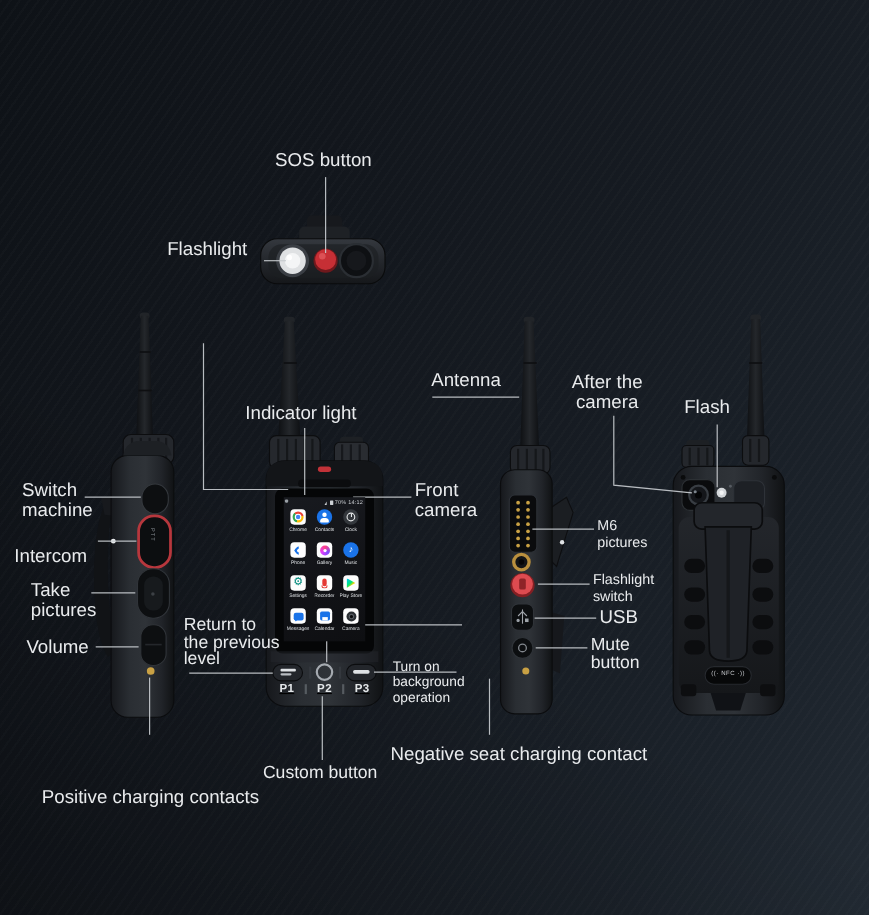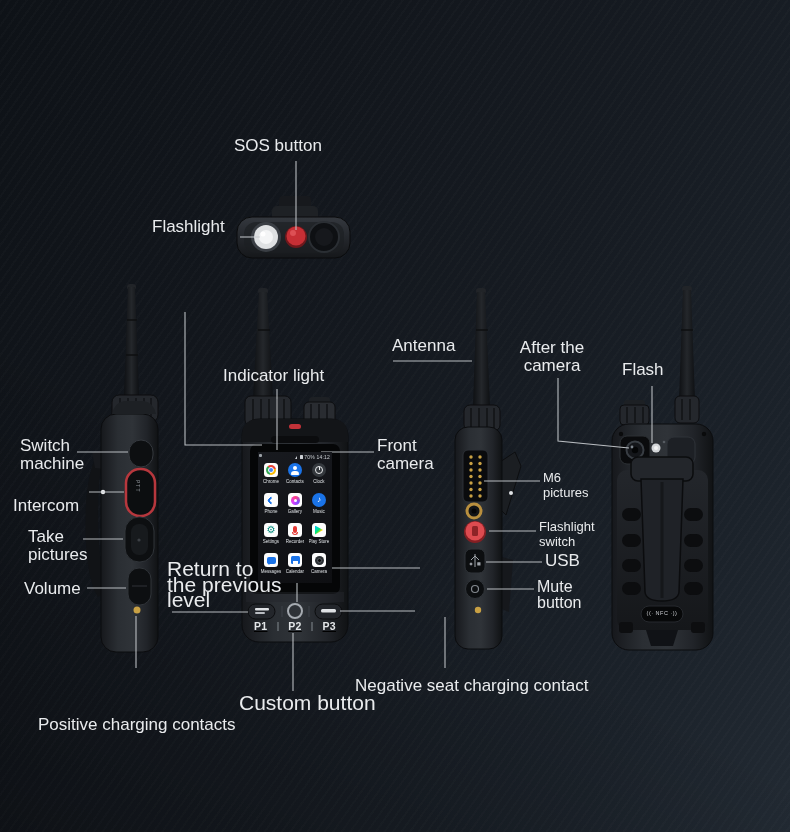--- a/index.html
+++ b/index.html
@@ -11,21 +11,21 @@
       linear-gradient(118deg,#0e1217 0%,#12161c 30%,#161b22 58%,#1b222a 82%,#222a33 100%);
   }
   #stage::after{
     content:"";position:absolute;inset:0;
     background:linear-gradient(30deg, rgba(0,0,0,0.25) 0%, rgba(0,0,0,0) 40%);
     pointer-events:none;
   }
   svg.art{position:absolute;left:0;top:0;z-index:2;}
   .lbl{position:absolute;z-index:5;color:#e9ebed;font-size:17px;line-height:18px;white-space:nowrap;font-weight:400;}
   .lbl.center{text-align:center;}
-  .lbl.sm{font-size:21px;line-height:15.5px;}
+  .lbl.sm{font-size:16px;line-height:15.5px;}
   .lbl.xs{font-size:13px;line-height:14.5px;}
   .lbl.xxs{font-size:12.5px;line-height:14px;}
   
   .screen{position:absolute;left:258px;top:452px;width:74px;height:131px;z-index:4;
     background:linear-gradient(160deg,#181a1f 0%,#121317 55%,#0e0f12 100%);overflow:hidden;}
   .statusbar{position:absolute;top:1px;left:2px;right:2px;height:8px;display:flex;align-items:center;justify-content:flex-end;
     color:#cdd1d5;font-size:5px;letter-spacing:0.2px;}
   .statusdot{position:absolute;left:1px;top:2px;width:3px;height:3px;background:#9aa0a6;border-radius:1px;}
   .sigtri{width:0;height:0;border-left:2.5px solid transparent;border-bottom:3.5px solid #cdd1d5;margin-right:1.5px;}
   .batt{width:3px;height:4.5px;background:#cdd1d5;border-radius:0.5px;margin:0 1.5px 0 1px;}
@@ -379,21 +379,21 @@
     <span class="pkey">P1</span>
     <span class="pdiv"></span>
     <span class="pkey">P2</span>
     <span class="pdiv"></span>
     <span class="pkey">P3</span>
   </div>
 
   <div class="tinytext ptt-v">PTT</div>
   <div class="tinytext nfc">((· NFC ·))</div>
 
-  <div class="lbl" style="left:234px;top:137px">SOS button</div>
+  <div class="lbl" style="left:250px;top:137px">SOS button</div>
   <div class="lbl" style="left:152px;top:218px">Flashlight</div>
   <div class="lbl" style="left:223px;top:367px">Indicator light</div>
   <div class="lbl" style="left:392px;top:337px">Antenna</div>
   <div class="lbl center" style="left:512px;top:339px;width:80px">
     <div>After the</div>
     <div>camera</div>
   </div>
   <div class="lbl" style="left:622px;top:361px">Flash</div>
   <div class="lbl" style="left:20px;top:437px">
     <div>Switch</div>
@@ -420,17 +420,22 @@
   <div class="lbl" style="left:537px;top:579px;font-size:16px;line-height:16px">
     <div>Mute</div>
     <div>button</div>
   </div>
   <div class="lbl sm" style="left:167px;top:561px">
     <div>Return to</div>
     <div>the previous</div>
     <div>level</div>
   </div>
   <div class="lbl" style="left:24px;top:580px">Volume</div>
+  <div class="lbl xxs" style="left:357px;top:599px">
+    <div>Turn on</div>
+    <div>background</div>
+    <div>operation</div>
+  </div>
   <div class="lbl" style="left:38px;top:716px">Positive charging contacts</div>
   <div class="lbl sm" style="left:239px;top:695px">Custom button</div>
   <div class="lbl" style="left:355px;top:677px">Negative seat charging contact</div>
 
 </div>
 
 </body></html>

